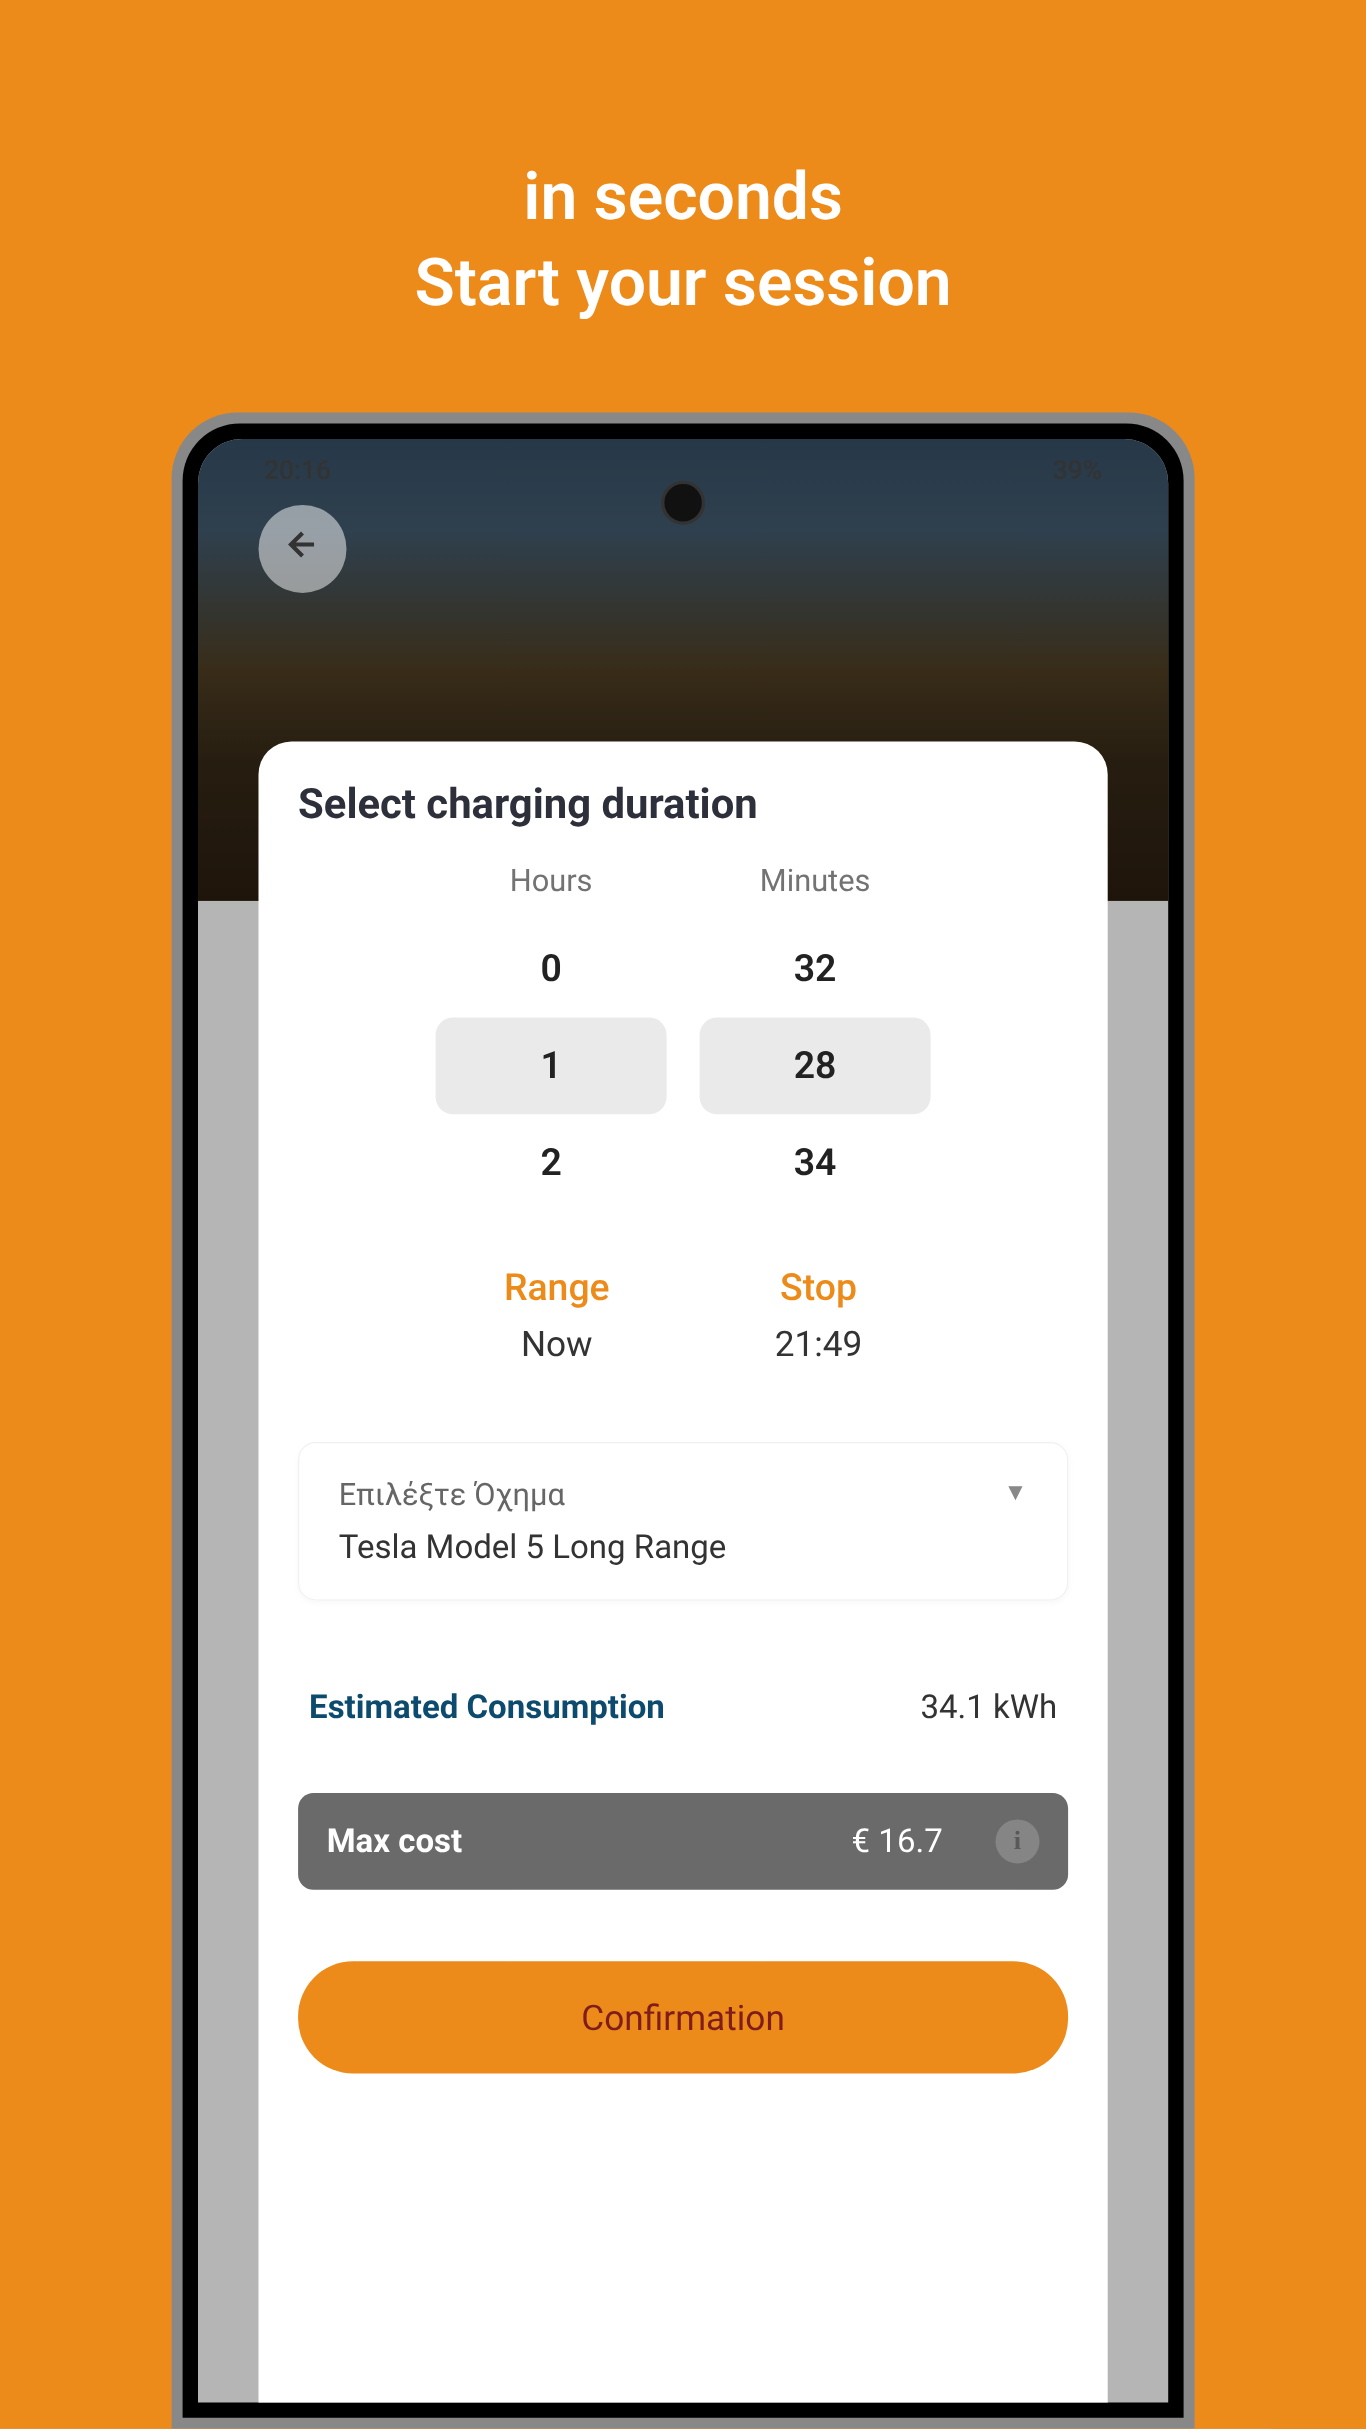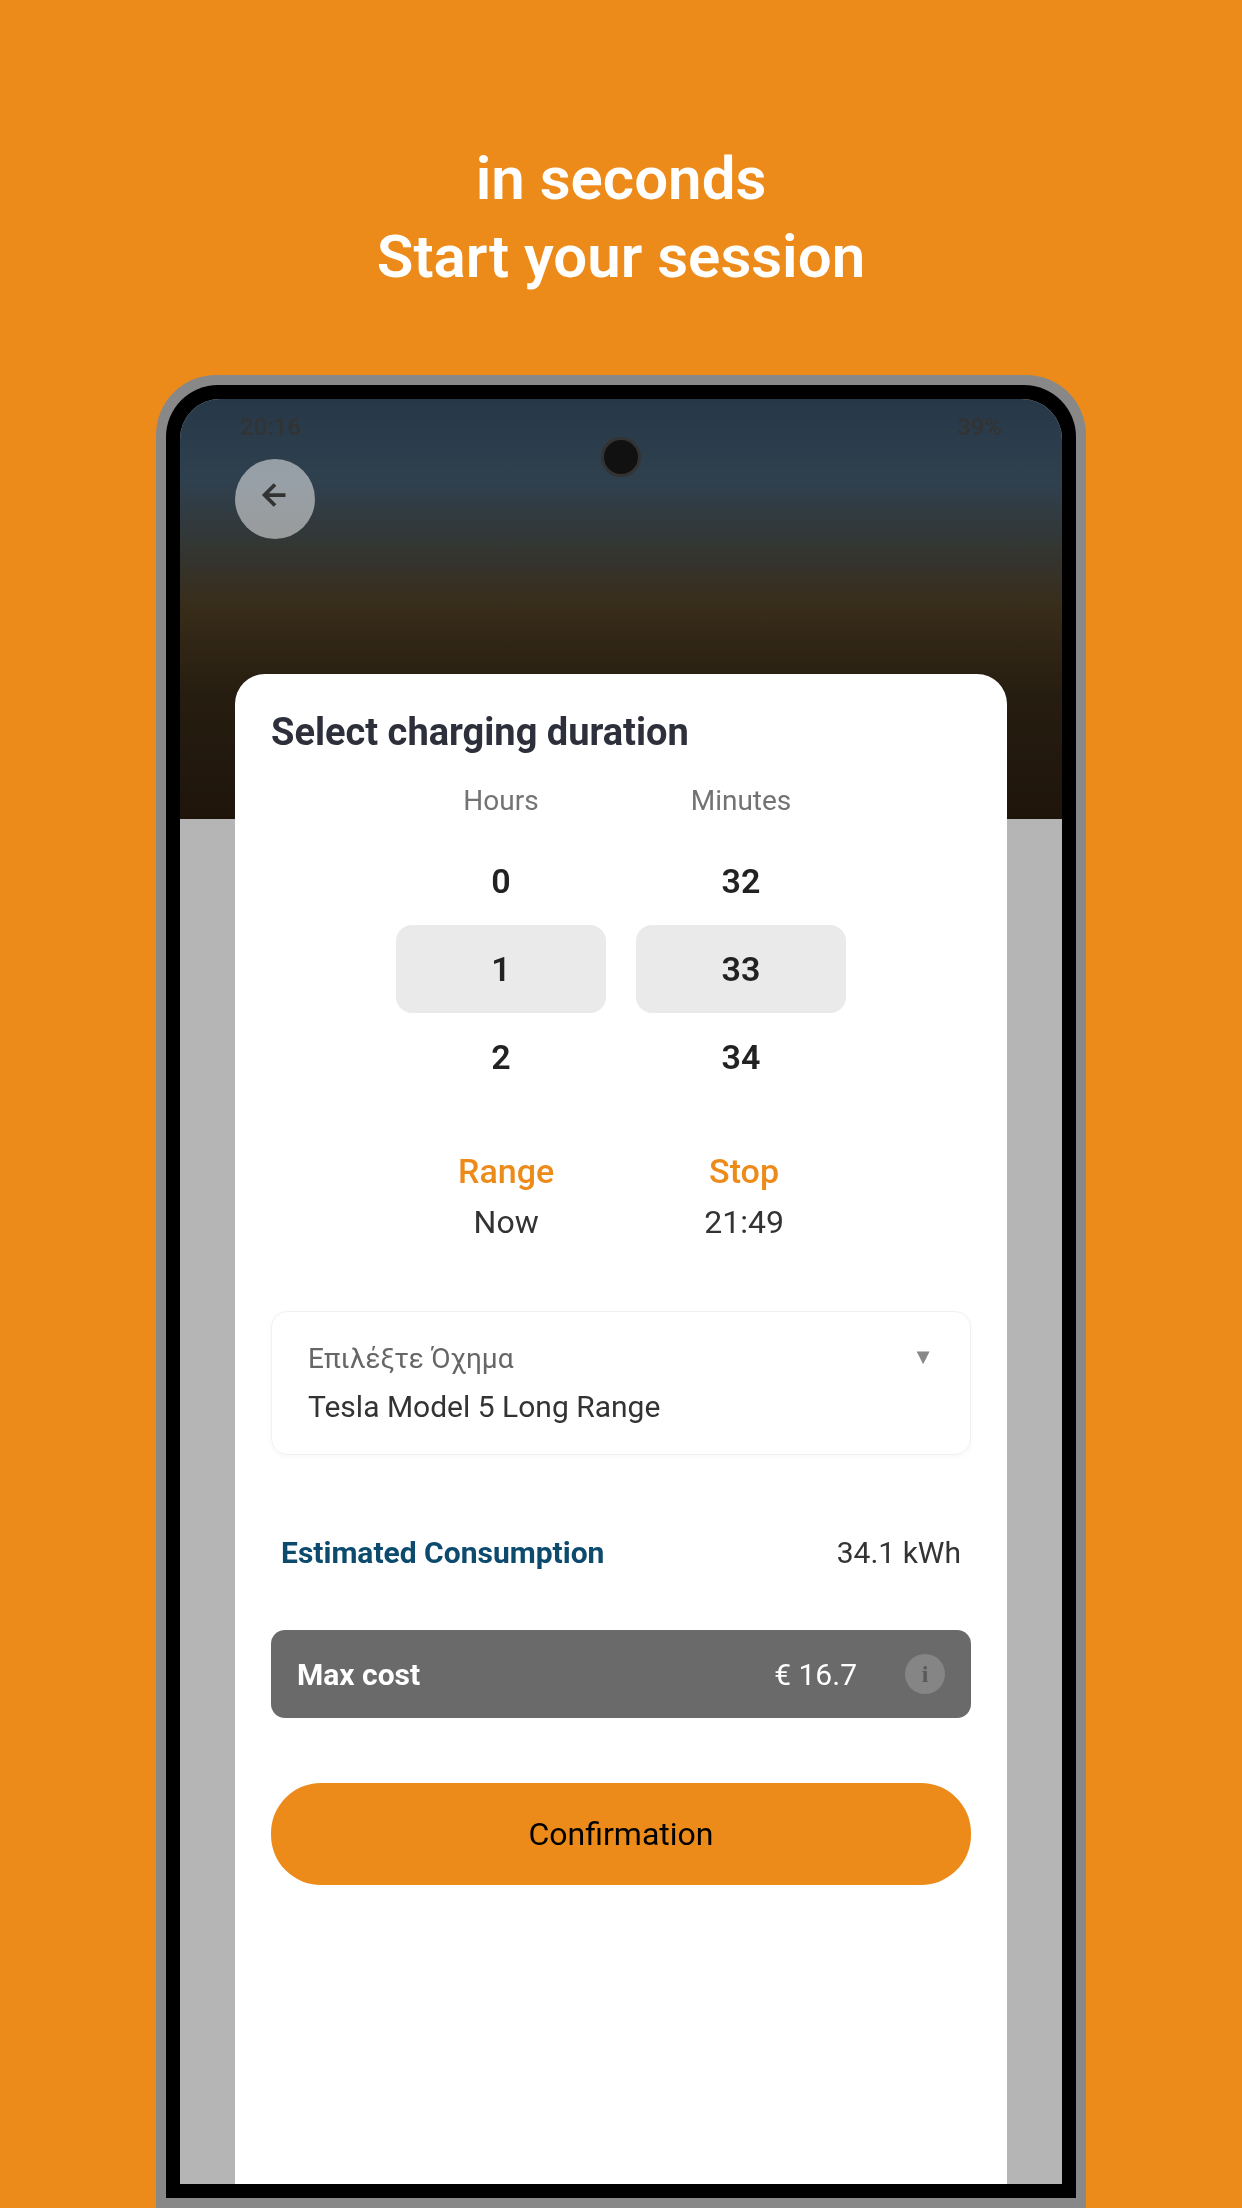--- a/index.html
+++ b/index.html
@@ -293,21 +293,21 @@
       justify-content: center;
       font-size: 24px;
       font-weight: 700;
       color: #595959;
       font-family: Georgia, serif;
     }
     
     .confirm-button {
       margin-top: 65px;
       background: #ED8B1A;
-      color: #000000;
+      color: #7f1d1d;
       border-radius: 50px;
       padding: 32px 0;
       text-align: center;
       font-size: 32px;
       font-weight: 400;
     }
   </style>
 </head>
 <body>
 
@@ -349,21 +349,21 @@
         <div class="picker-container">
           <div class="picker-column">
             <div class="picker-label">Hours</div>
             <div class="picker-value">0</div>
             <div class="picker-value selected">1</div>
             <div class="picker-value">2</div>
           </div>
           <div class="picker-column">
             <div class="picker-label">Minutes</div>
             <div class="picker-value">32</div>
-            <div class="picker-value selected">33</div>
+            <div class="picker-value selected">28</div>
             <div class="picker-value">34</div>
           </div>
         </div>
 
         <div class="time-row">
           <div class="time-col">
             <div class="time-label">Range</div>
             <div class="time-value">Now</div>
           </div>
           <div class="time-col">

